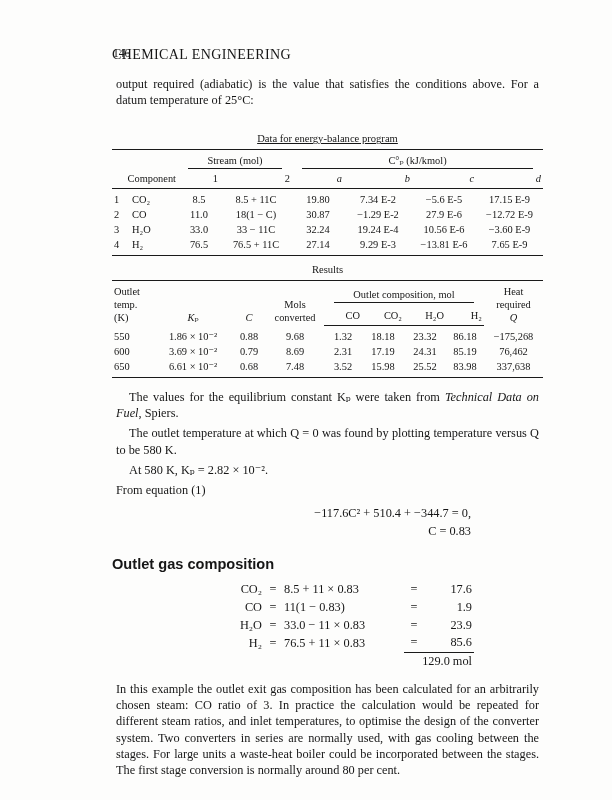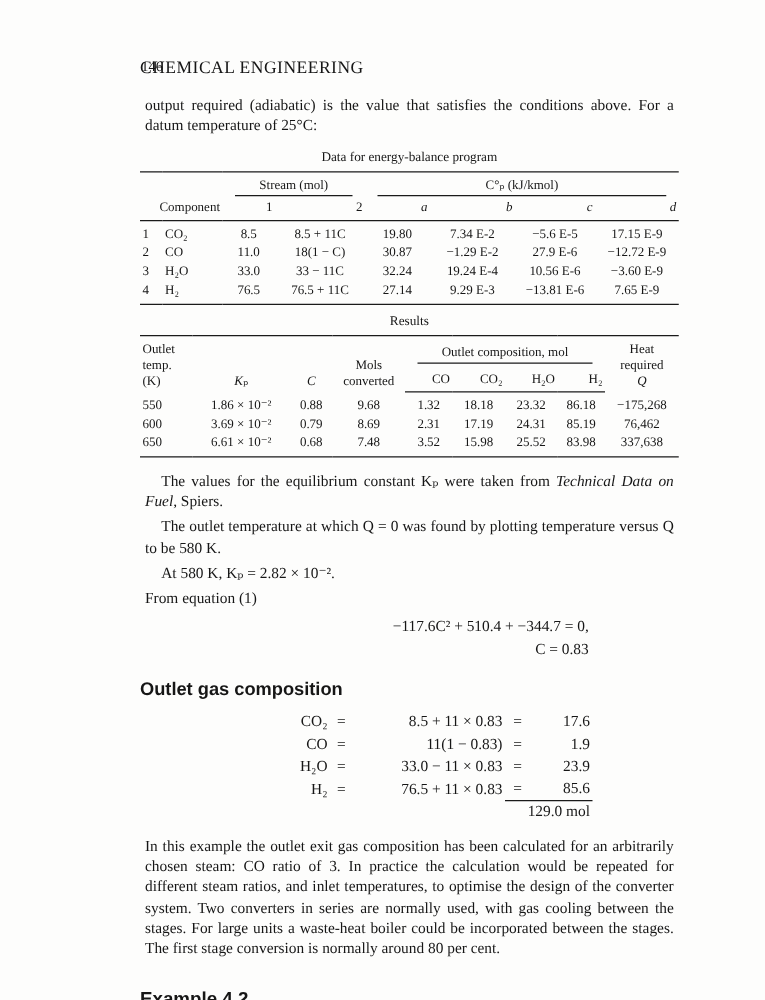--- a/index.html
+++ b/index.html
@@ -14,21 +14,21 @@
   .runtitle{text-align:left;font-size:14px;letter-spacing:.4px;}
   
   p{margin:4px;text-align:justify;}
   .ind{text-indent:13px;}
   .intro{margin-top:15px;}
   .p1{margin-top:11px;}
   .p3{margin-top:2px;}
   .bkit{font-style:italic;}
   
   .tcap{text-align:center;font-size:10.6px;margin:0 0 3px 0;}
-  .cap1{margin-top:12px;}
+  .cap1{margin-top:24px;text-decoration:underline;}
   .cap2{margin-top:7px;}
   
   table.datatbl{
     width:100%;border-collapse:collapse;table-layout:fixed;
     font-size:10.4px;line-height:1.25;
     border-top:1px solid #1a1a1a;border-bottom:1px solid #1a1a1a;
   }
   table.datatbl td{padding:1px 2px;vertical-align:bottom;}
   tr.spanrow td{padding-top:4px;}
   .spanline{border-bottom:1px solid #1a1a1a;padding-bottom:1px;margin:0 8px;text-align:center;}
@@ -45,21 +45,21 @@
   i.blk{display:block;text-align:center;font-style:italic;}
   
   .eqblock{margin:7px 72px 4px 0;text-align:right;}
   .eqblock div{margin-top:2px;}
   .gasheading{font-family:"Liberation Sans","DejaVu Sans",sans-serif;font-weight:bold;
     font-size:14.6px;margin:15px 0 7px 0;}
   table.gaseq{border-collapse:collapse;margin:2px 0 5px 40px;font-size:12.3px;line-height:1.45;}
   table.gaseq td{padding:0 2px;}
   td.g-lhs{width:108px;text-align:right;}
   td.g-eq{width:14px;text-align:center;}
-  td.g-rhs{width:118px;text-align:right;}
+  td.g-rhs{width:118px;text-align:left;}
   td.g-eq2{width:16px;text-align:center;}
   td.g-res{width:46px;text-align:right;}
   td.g-total{border-top:1px solid #1a1a1a;text-align:right;white-space:nowrap;padding-top:2px;}
   .p5{margin-top:10px;}
   .exheading{font-family:"Liberation Sans","DejaVu Sans",sans-serif;font-weight:bold;
     font-size:15px;margin:24px 0 8px 0;}
 </style>
 </head>
 <body>
 

